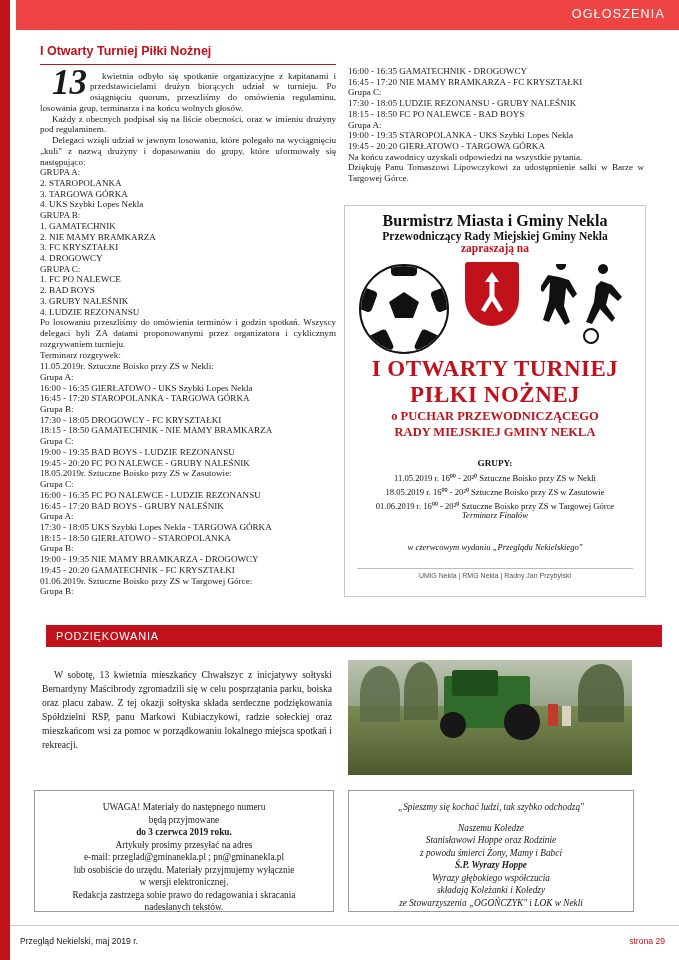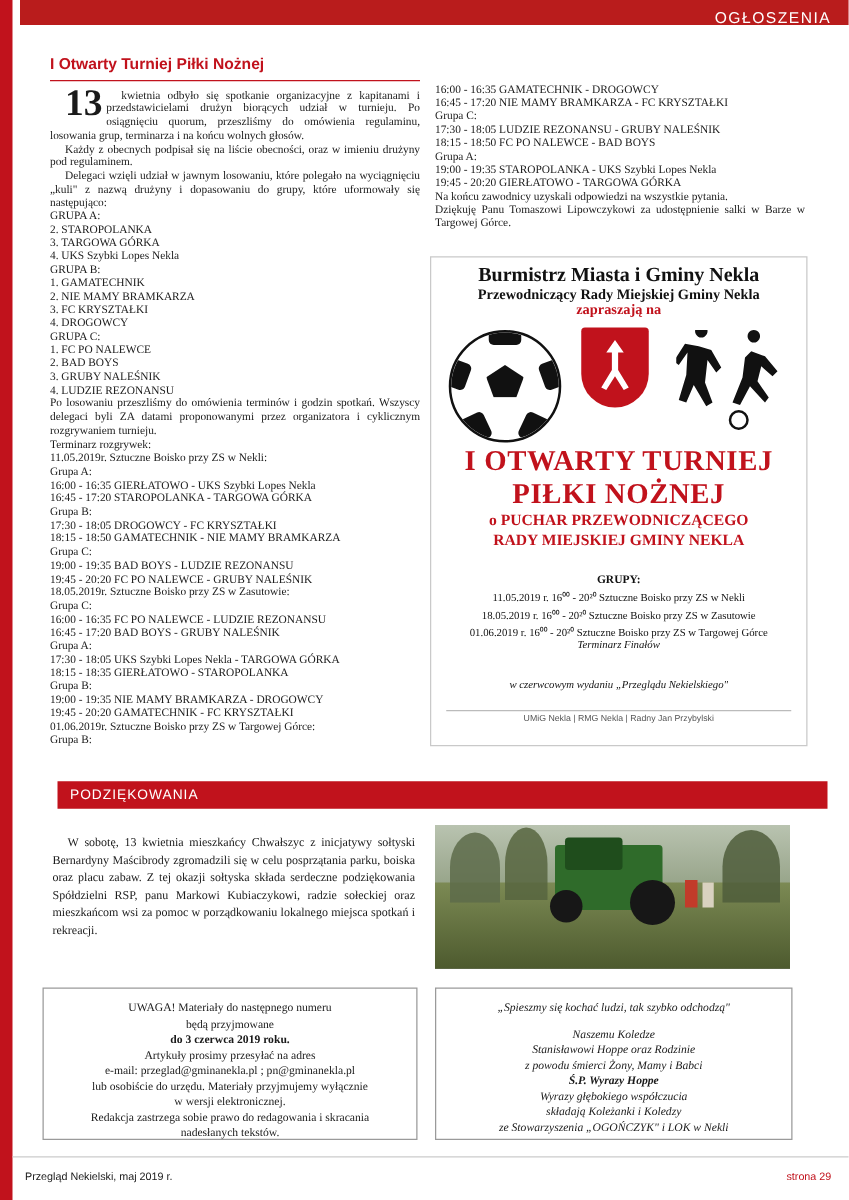--- a/index.html
+++ b/index.html
@@ -14,22 +14,22 @@
   .page{
     position:absolute;inset:0;
     background:#fff;
   }
   
   .left-bar{
     position:absolute;left:0;top:0;width:10px;height:960px;
     background:#c1121c;
   }
   .top-bar{
-    position:absolute;left:16px;top:0;right:0;height:20px;
-    background:#b91c1c;
+    position:absolute;left:16px;top:0;right:0;height:30px;
+    background:#ef4444;
   }
   .top-bar .title{
     position:absolute;right:14px;top:7px;
     color:#fff;font-family:"Liberation Sans",sans-serif;
     font-size:12.5px;letter-spacing:1.2px;font-weight:normal;
   }
   .col{
     position:absolute;
     font-size:9.1px;
     line-height:1.18;
@@ -40,22 +40,22 @@
   .sect-title{
     font-family:"Liberation Sans",sans-serif;
     color:#c1121c;font-weight:bold;font-size:12.5px;
     margin-bottom:5px;
   }
   .rule{
     border-bottom:1px solid #c1121c;
     margin:2px 0 6px 0;
   }
   .dropcap{
-    float:left;font-size:30px;line-height:22px;font-weight:bold;
-    padding-right:3px;padding-top:1px;
+    float:left;font-size:35px;line-height:22px;font-weight:bold;
+    padding-right:3px;padding-top:1px;font-style:italic;
   }
   .lines div{white-space:nowrap;}
   
   .poster{
     position:absolute;
     border:1px solid #c9c9c9;
     background:#fff;
   }
   .poster .pl1,.poster .pl2,.poster .pl3{
     text-align:center;font-family:"Liberation Serif",serif;
@@ -175,21 +175,21 @@
       <div>18:15 - 18:50 GAMATECHNIK - NIE MAMY BRAMKARZA</div>
       <div>Grupa C:</div>
       <div>19:00 - 19:35 BAD BOYS - LUDZIE REZONANSU</div>
       <div>19:45 - 20:20 FC PO NALEWCE - GRUBY NALEŚNIK</div>
       <div>18.05.2019r. Sztuczne Boisko przy ZS w Zasutowie:</div>
       <div>Grupa C:</div>
       <div>16:00 - 16:35 FC PO NALEWCE - LUDZIE REZONANSU</div>
       <div>16:45 - 17:20 BAD BOYS - GRUBY NALEŚNIK</div>
       <div>Grupa A:</div>
       <div>17:30 - 18:05 UKS Szybki Lopes Nekla - TARGOWA GÓRKA</div>
-      <div>18:15 - 18:35 GIERŁATOWO - STAROPOLANKA</div>
+      <div>18:15 - 18:50 GIERŁATOWO - STAROPOLANKA</div>
       <div>Grupa B:</div>
       <div>19:00 - 19:35 NIE MAMY BRAMKARZA - DROGOWCY</div>
       <div>19:45 - 20:20 GAMATECHNIK - FC KRYSZTAŁKI</div>
       <div>01.06.2019r. Sztuczne Boisko przy ZS w Targowej Górce:</div>
       <div>Grupa B:</div>
     </div>
   </div>
 
   <div class="col" style="left:348px;top:66px;width:296px;">
     <div class="lines">

